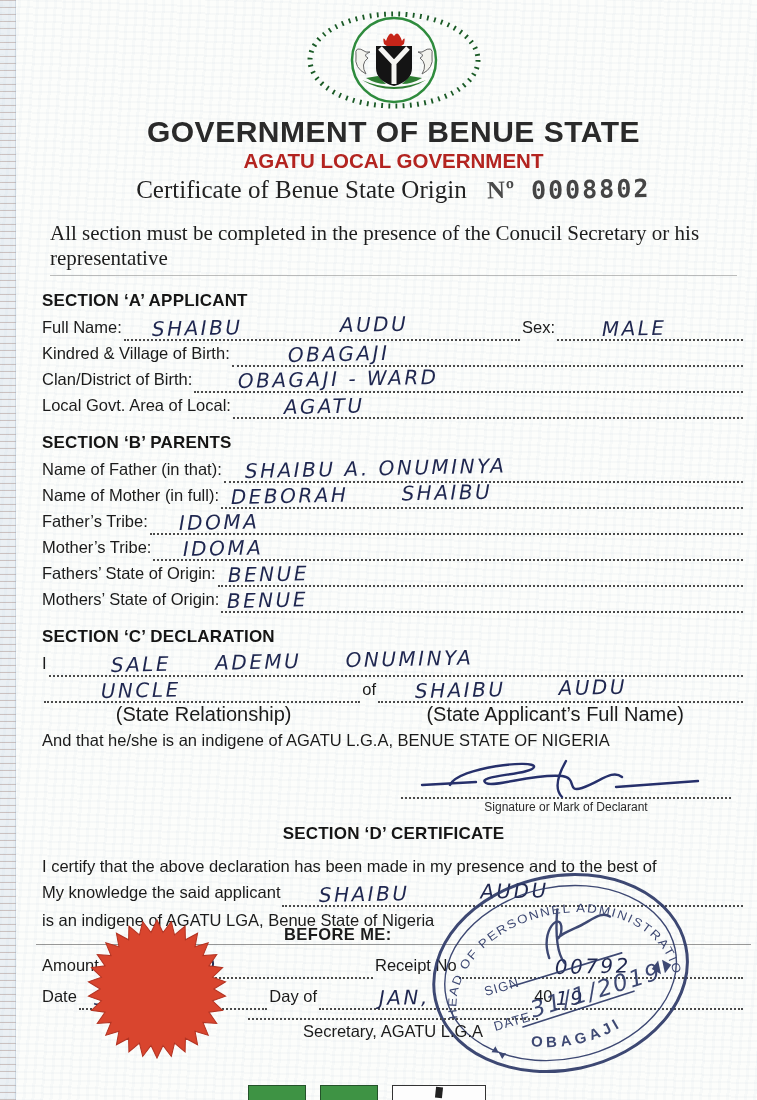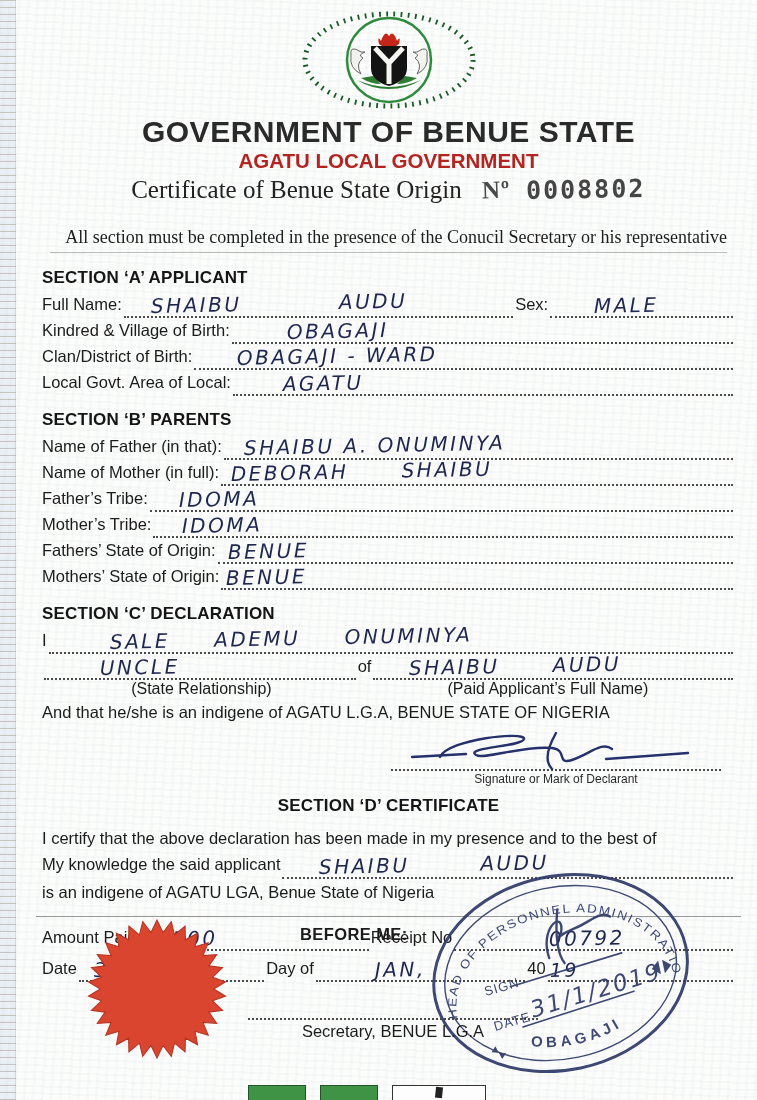--- a/index.html
+++ b/index.html
@@ -11,53 +11,53 @@
       #fcfdfb;
     font-family:"Liberation Sans",sans-serif;color:#1b1b1b;
   }
   .edge-strip{
     position:absolute;left:0;top:0;bottom:0;width:15px;
     background:
       repeating-linear-gradient(180deg, rgba(140,95,80,0.30) 0 1px, rgba(0,0,0,0) 1px 7px),
       rgba(185,205,225,0.25);
     border-right:1px solid rgba(150,170,190,0.3);
   }
-  .content{padding:6px 22px 0 42px;}
+  .content{padding:6px 12px 0 42px;}
   
   .emblem-wrap{text-align:center;margin:4px 0 0 0;}
   .title{margin:2px 0 0 0;text-align:center;font-size:30px;font-weight:bold;letter-spacing:.5px;color:#2a2a2a;line-height:1.04;}
   .subtitle{margin:3px 0 0 0;text-align:center;font-size:20.5px;font-weight:bold;color:#b32420;line-height:1.1;}
   .cert-line{margin:3px 0 0 0;text-align:center;font-family:"Liberation Serif",serif;font-size:25px;color:#222;line-height:1.1;}
   .cert-no-label{font-weight:bold;color:#4a4a4a;margin-left:14px;letter-spacing:1px;display:inline-block;transform:rotate(-2deg);}
   .cert-no{font-family:"DejaVu Sans Mono",monospace;font-weight:bold;color:#454545;letter-spacing:2px;margin-left:10px;display:inline-block;transform:rotate(-1deg);}
-  .note{margin:22px 8px 0 8px;padding:2px 0 4px 0;text-align:right;font-family:"Liberation Serif",serif;font-size:18px;color:#1d1d1d;
+  .note{margin:16px 8px 0 8px;padding:2px 0 4px 0;text-align:left;font-family:"Liberation Serif",serif;font-size:21px;color:#1d1d1d;
         border-bottom:1px solid rgba(110,110,110,0.45);}
   
   .sec-heading{font-size:17px;font-weight:bold;letter-spacing:.2px;margin:15px 0 4px 0;color:#151515;}
   .row{display:flex;align-items:center;height:25px;margin-bottom:1px;font-size:16.5px;white-space:nowrap;}
   .lbl{flex:0 0 auto;padding-bottom:1px;}
   .dots{flex:1 1 auto;position:relative;border-bottom:2px dotted #4a4a4a;height:100%;margin:0 2px;}
   .dots.f25{flex:2.45;} .dots.f12{flex:1.15;} .dots.f15{flex:1.5;} .dots.f13{flex:1.3;}
   .hw{
     position:absolute;bottom:0px;white-space:pre;
     font-family:"DejaVu Sans",sans-serif;font-style:italic;font-size:20px;font-weight:500;
     color:#1f2750;letter-spacing:2.5px;transform:rotate(-1.2deg);transform-origin:left bottom;line-height:1;
   }
   .hw.sm{font-size:19px;}
   .para{font-size:16.5px;line-height:1.5;margin:2px 0;}
-  .captions{display:flex;font-size:16px;margin-top:1px;}
+  .captions{display:flex;font-size:20px;margin-top:1px;}
   .captions .c1{flex:0 0 46%;text-align:center;}
   .captions .c2{flex:1;text-align:center;}
   .sig-block{width:330px;margin:2px 14px 0 auto;text-align:center;}
   .sig-line{border-bottom:2px dotted #4a4a4a;margin-top:-8px;}
   .sig-caption{font-size:12px;color:#2a2a2a;padding-top:1px;}
   .payment-rule{border:none;border-top:1.5px solid rgba(70,70,70,0.55);margin:12px -6px 8px -6px;}
   
   .seal{position:absolute;left:86px;top:918px;}
-  .before-me{position:absolute;left:300px;top:925px;font-size:16.5px;font-weight:bold;letter-spacing:.4px;}
+  .before-me{position:absolute;left:284px;top:925px;font-size:16.5px;font-weight:bold;letter-spacing:.4px;}
   .stamp{position:absolute;left:425px;top:868px;transform:rotate(-12deg);opacity:.92;}
   .secretary-block{position:absolute;left:248px;top:1008px;width:290px;text-align:center;}
   .secretary-dots{border-bottom:2px dotted #4a4a4a;height:10px;}
   .secretary-caption{font-size:16.5px;padding-top:2px;}
   .flag-strip{position:absolute;left:248px;top:1085px;display:flex;align-items:flex-start;gap:14px;}
   .flag-green{width:56px;height:15px;background:#3e9344;border:1px solid #24522a;}
   .flag-white{width:92px;height:15px;background:#fdfdfd;border:1.5px solid #333;position:relative;}
   .flag-mark{position:absolute;left:50%;top:1px;width:7px;height:11px;background:#222;transform:translateX(-50%) rotate(6deg);}
 </style>
 </head>
@@ -171,21 +171,21 @@
       <span class="dots f13">
         <span class="hw" style="left:18%">UNCLE</span>
       </span>
       <span class="lbl">of</span>
       <span class="dots f15">
         <span class="hw" style="left:10%">SHAIBU      AUDU</span>
       </span>
     </div>
     <div class="captions">
       <span class="c1">(State Relationship)</span>
-      <span class="c2">(Paid Applicant’s Full Name)</span>
+      <span class="c2">(State Applicant’s Full Name)</span>
     </div>
     <div class="para">And that he/she is an indigene of AGATU L.G.A, BENUE STATE OF NIGERIA</div>
 
     <div class="sig-block">
       <svg width="300" height="46" viewBox="0 0 300 46" aria-hidden="true">
         <g fill="none" stroke="#26306b" stroke-width="2.4" stroke-linecap="round">
           <path d="M34,30 C42,12 120,4 118,12 C116,20 58,20 70,28 C78,33 118,18 146,21 C162,23 150,38 166,33 C184,27 196,14 206,22"></path>
           <path d="M150,6 C142,20 138,34 146,42"></path>
           <path d="M200,32 L282,26"></path>
           <path d="M6,30 L60,27"></path>
@@ -270,21 +270,21 @@
       <g fill="#2e3a68">
         <path d="M226,120 l8,-7 0,14 z"></path>
         <path d="M238,120 l-8,-7 0,14 z" transform="translate(8,0)"></path>
         <path d="M52,168 l5,-5 2,7 7,2 -5,5 -2,-7 z"></path>
       </g>
     </svg>
   </div>
 
   <div class="secretary-block">
     <div class="secretary-dots"></div>
-    <div class="secretary-caption">Secretary, BENUE L.G.A</div>
+    <div class="secretary-caption">Secretary, AGATU L.G.A</div>
   </div>
 
   <div class="flag-strip">
     <div class="flag-green"></div>
     <div class="flag-green"></div>
     <div class="flag-white">
       <div class="flag-mark"></div>
     </div>
   </div>
 </div>

